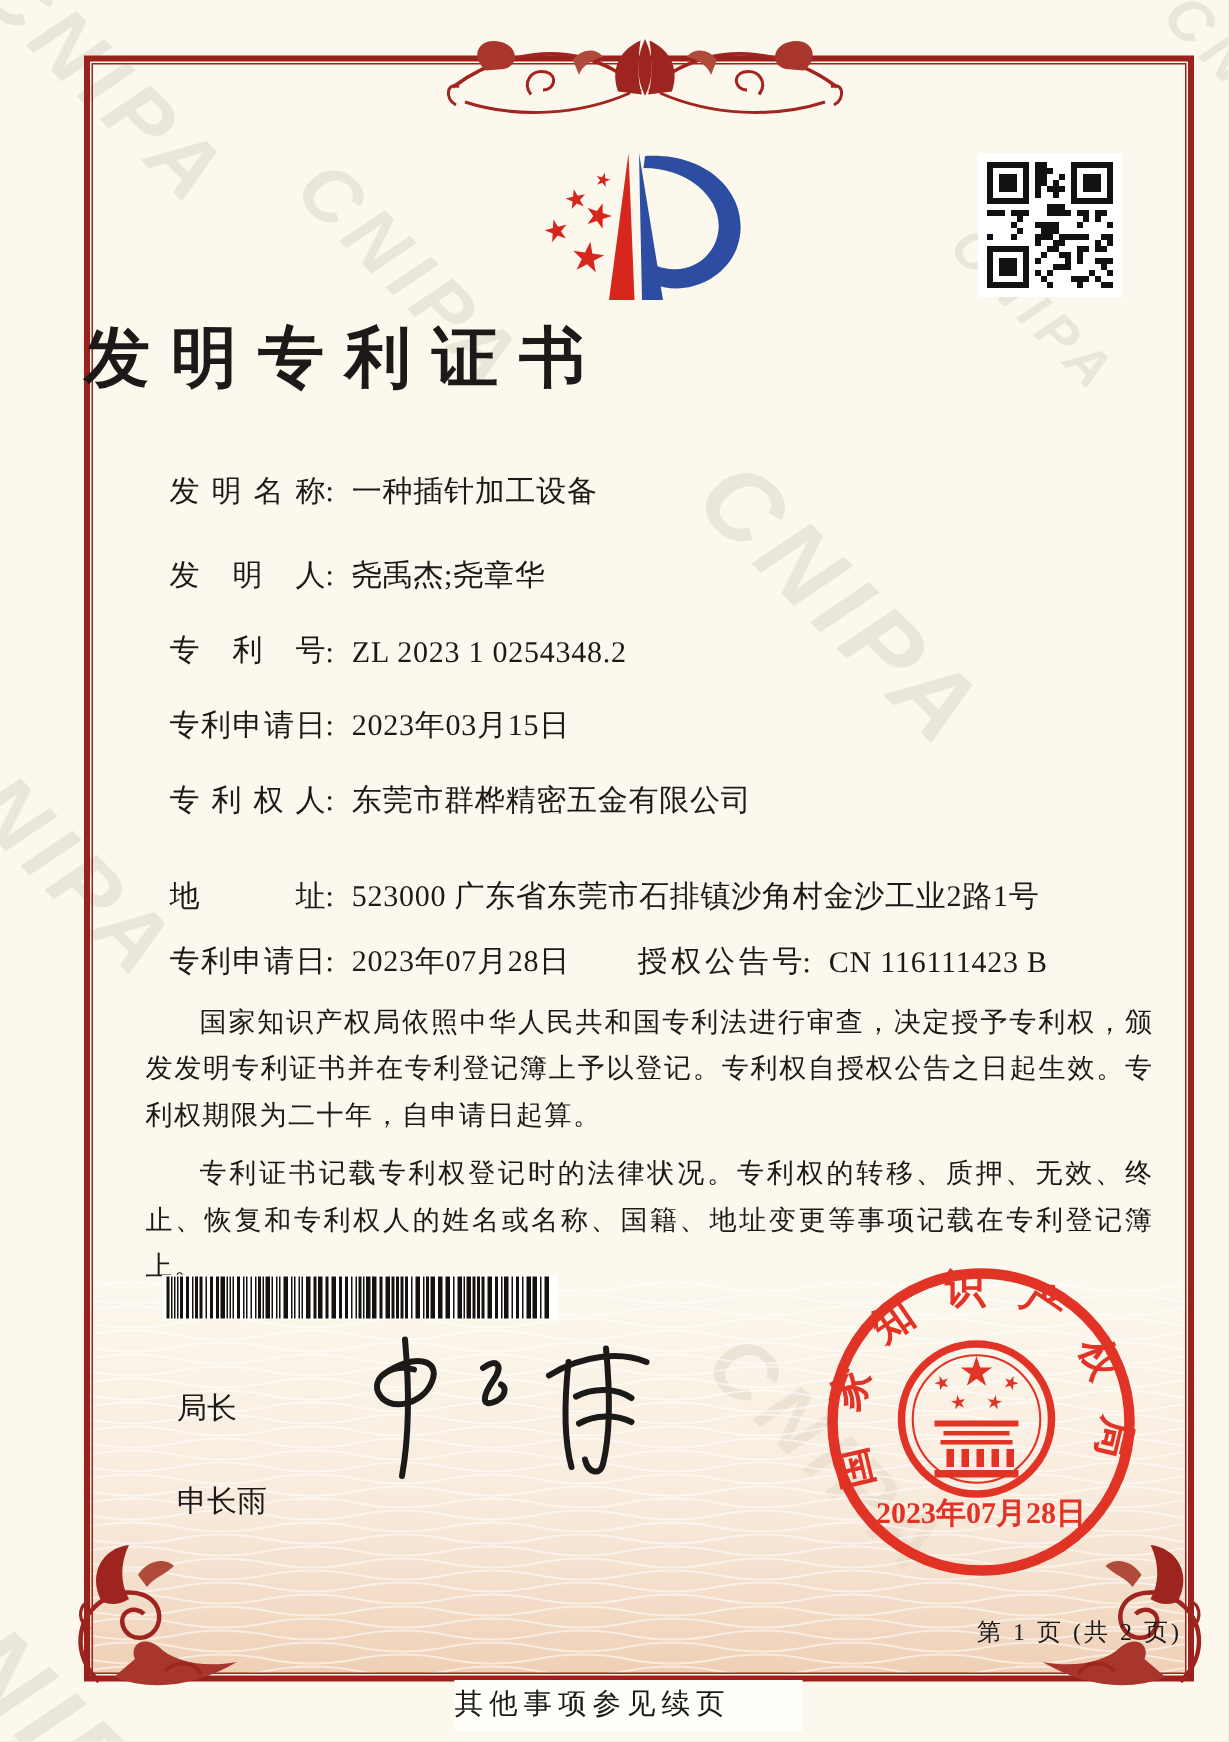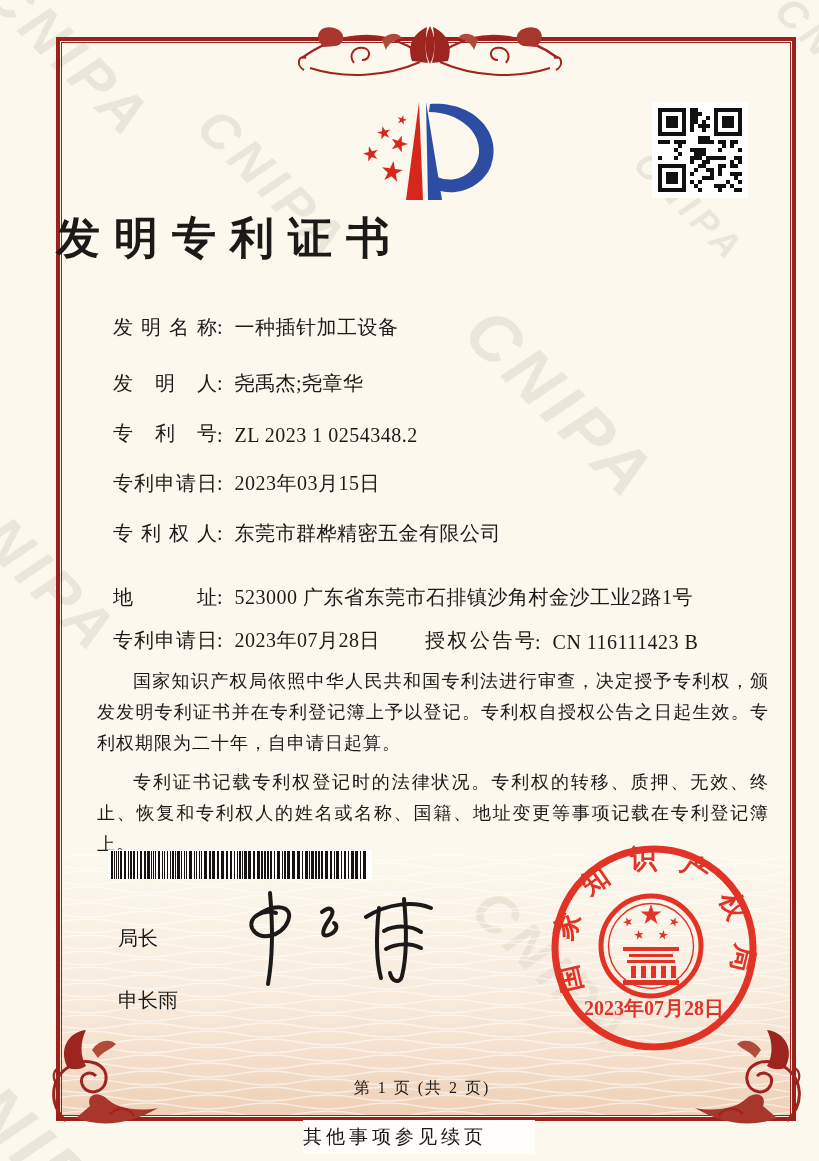--- a/index.html
+++ b/index.html
@@ -46,21 +46,21 @@
   }
   .paras p{margin:0 0 8px 0; text-indent:2em; letter-spacing:1px;}
   .barcode{position:absolute; left:108px; top:850px; z-index:5;}
   .sig-title{position:absolute; left:118px; top:925px; font-size:20px; z-index:5;
              font-family:"Liberation Sans","DejaVu Sans",sans-serif;}
   .sig-name{position:absolute; left:118px; top:963px; font-size:20px; z-index:5;
             font-family:"Liberation Sans","DejaVu Sans",sans-serif;margin-top:24px;}
   .sig-svg{position:absolute; left:218px; top:886px; z-index:5;}
   .seal{position:absolute; left:549px; top:843px; z-index:6; opacity:0.95;}
   .waves{position:absolute; left:58px; top:854px; z-index:2; pointer-events:none;}
-  .page-info{position:absolute; left:56px; top:1078px; width:732px; text-align:center;
+  .page-info{position:absolute; left:56px; top:1078px; width:732px; text-align:right;
              font-size:16px; z-index:5; letter-spacing:2px;}
   .cont-note{
     position:absolute; left:303px; top:1120px; width:232px; height:34px; background:#fffefb;
     text-align:left; line-height:34px; font-size:19px; letter-spacing:4px; z-index:7;
   }
   .hidden-defs{position:absolute; width:0; height:0; overflow:hidden;}
 </style>
 </head>
 <body>
 

